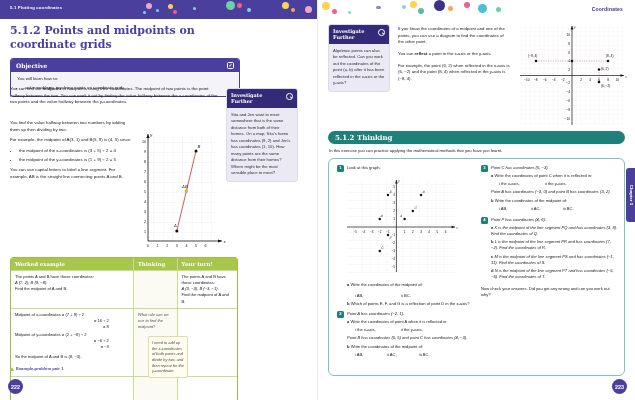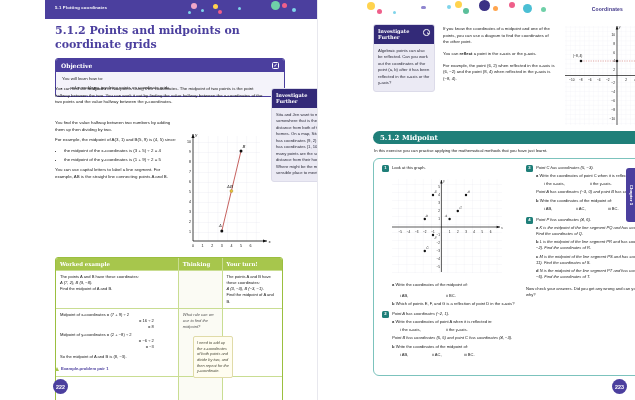--- a/index.html
+++ b/index.html
@@ -4,21 +4,21 @@
 <style>
   * { box-sizing: border-box; }
   html, body {
     margin: 0; padding: 0;
     width: 635px; height: 400px;
     overflow: hidden;
     background: #ffffff;
     font-family: "Liberation Sans", sans-serif;
   }
   .spread { position: relative; width: 635px; height: 400px; display: flex; }
-  .page { position: relative; height: 400px; background: #fff; overflow: hidden; margin-left: 45px; }
+  .page { position: relative; height: 400px; background: #fff; overflow: hidden; }
   .page-left { width: 318px; border-right: 1px solid #e8e8ee; }
   .page-right { width: 317px; }
 
   
   .topband {
     position: absolute; top: 0; left: 0; right: 0; height: 19px;
     background: #fff; overflow: hidden;
   }
   .band-fill {
     position: absolute; top: 0; left: 0; height: 19px;
@@ -424,21 +424,21 @@
         <g font-size="3.2" fill="#111" font-family="Liberation Sans, sans-serif">
           <text x="12" y="35">(−8, 4)</text>
           <text x="90" y="35">(8, 4)</text>
           <text x="85" y="48">(6, 2)</text>
           <text x="85" y="65">(6, −2)</text>
         </g>
       </svg>
     </div>
 
     <div class="fluency-bar">
-      <span>5.1.2 Midpoint</span>
+      <span>5.1.2 Thinking</span>
     </div>
     <div class="fluency-sub">In this exercise you can practise applying the mathematical methods that you have just learnt.</div>
 
     <div class="ex-box">
 
       <div class="qcol c1">
 
         <div class="qitem">
           <div class="qnum">1</div>
           <div class="qbody">

